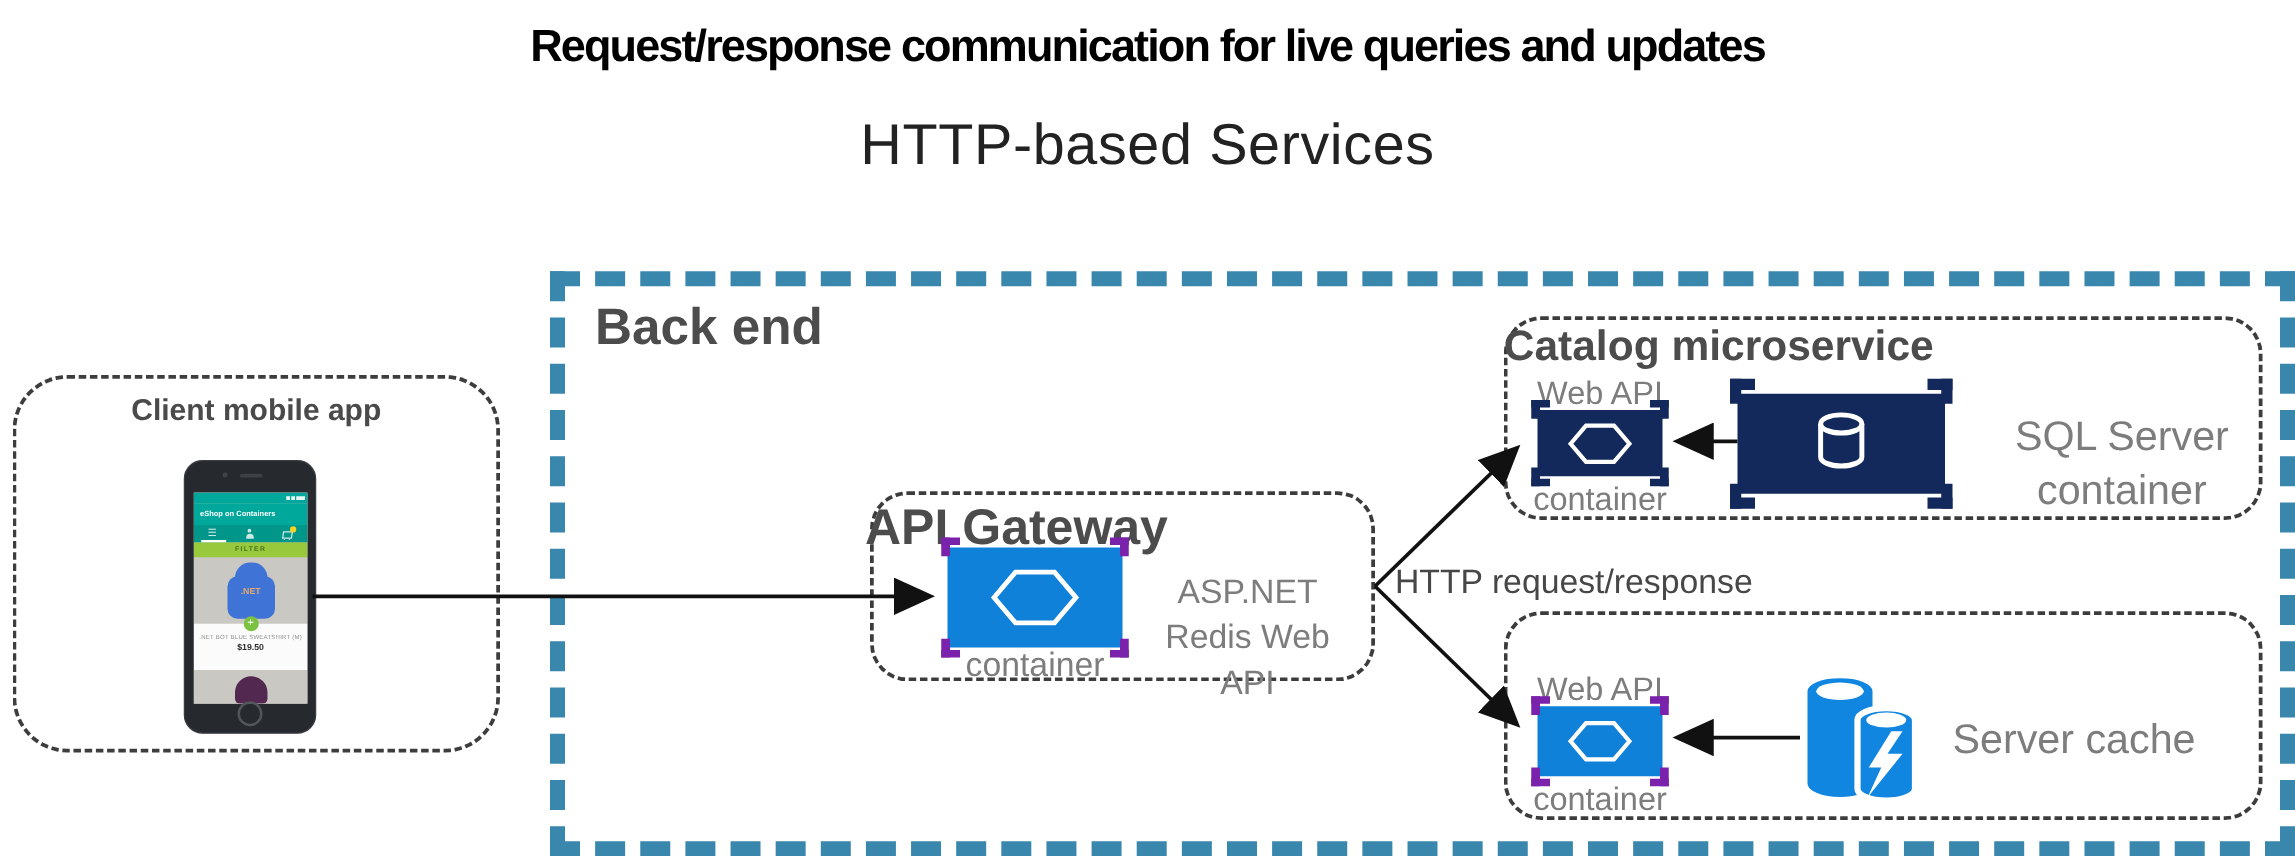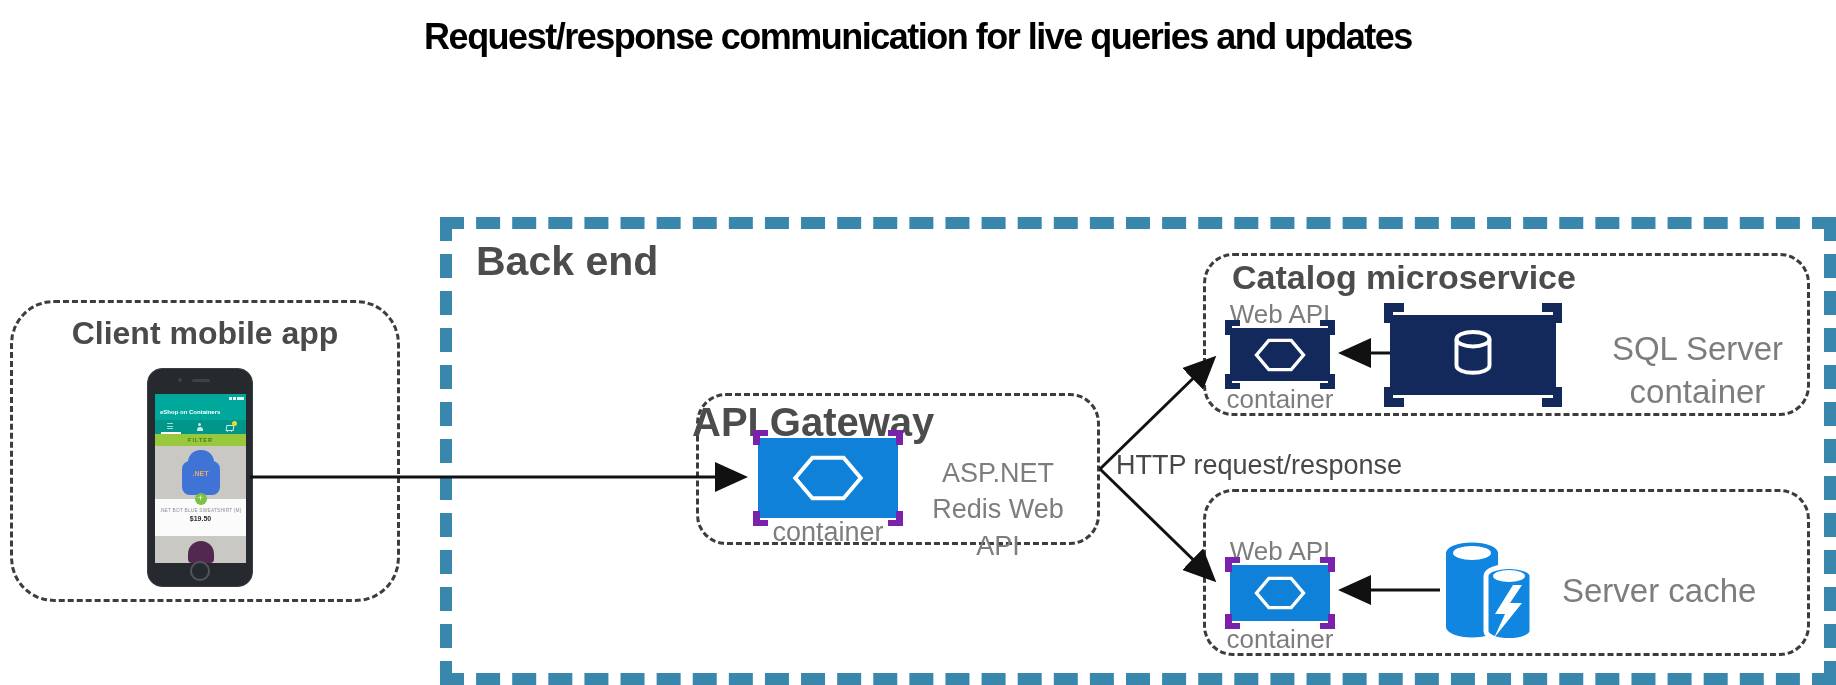--- a/index.html
+++ b/index.html
@@ -15,33 +15,33 @@
   .page-subtitle{
     position:absolute;left:0;top:88px;width:1836px;text-align:center;
     font-size:46px;font-weight:300;color:#222;letter-spacing:.5px;
   }
   
   .client-box{
     position:absolute;left:10px;top:300px;width:390px;height:302px;
     border:3px dashed #3d3d3d;border-radius:44px;box-sizing:border-box;
   }
   .client-label{position:absolute;left:0;right:0;top:12px;text-align:center;
-    font-size:32px;font-weight:bold;color:#4a4a4a;}
+    font-size:24px;font-weight:bold;color:#4a4a4a;}
   .backend-box{
     position:absolute;left:440px;top:217px;width:1396px;height:468px;
     border:12px dashed #3a87ae;box-sizing:border-box;
   }
   .backend-label{position:absolute;left:476px;top:238px;font-size:41px;font-weight:bold;color:#4c4c4c;}
   .inner-box{position:absolute;border:3px dashed #3c3c3c;border-radius:30px;box-sizing:border-box;background:transparent;}
   .gw-box{left:696px;top:393px;width:404px;height:152px;}
   .catalog-box{left:1203px;top:253px;width:607px;height:163px;}
   .basket-box{left:1203px;top:489px;width:607px;height:167px;}
   .inner-title{position:absolute;font-weight:bold;color:#4c4c4c;white-space:nowrap;}
   .gw-title{left:692px;top:400px;font-size:40px;}
-  .catalog-title{left:1232px;top:258px;font-size:34px;}
+  .catalog-title{left:1203px;top:258px;font-size:34px;}
   .basket-title{left:1232px;top:494px;font-size:34px;}
   .gray-label{position:absolute;color:#7d7d7d;text-align:center;}
   
   .cicon{position:absolute;}
   .cicon .fill{position:absolute;inset:0;display:flex;align-items:center;justify-content:center;}
   .brk{position:absolute;width:15px;height:15px;box-sizing:border-box;}
   .brk.tl{left:-5px;top:-8px;border-left:7px solid;border-top:6px solid;}
   .brk.tr{right:-5px;top:-8px;border-right:7px solid;border-top:6px solid;}
   .brk.bl{left:-5px;bottom:-8px;border-left:7px solid;border-bottom:6px solid;}
   .brk.br{right:-5px;bottom:-8px;border-right:7px solid;border-bottom:6px solid;}
@@ -102,20 +102,21 @@
     border-radius:13px 13px 4px 4px;background:#522750;}
   
   .overlay{position:absolute;left:0;top:0;pointer-events:none;}
 </style>
 </head>
 <body>
 
 <div id="canvas">
 
   <div class="page-title">Request/response communication for live queries and updates</div>
+  <div class="page-subtitle">HTTP-based Services</div>
 
   <div class="backend-box"></div>
   <div class="backend-label">Back end</div>
 
   <div class="client-box">
     <div class="client-label">Client mobile app</div>
   </div>
 
   <div class="phone">
     <div class="cam"></div>

